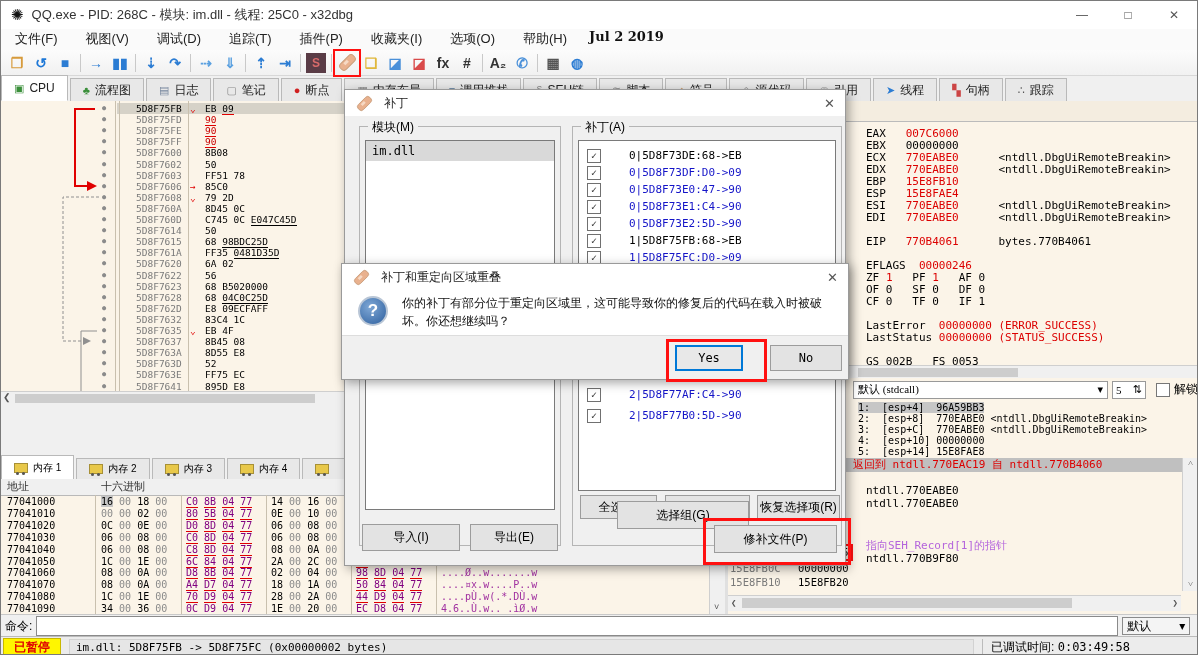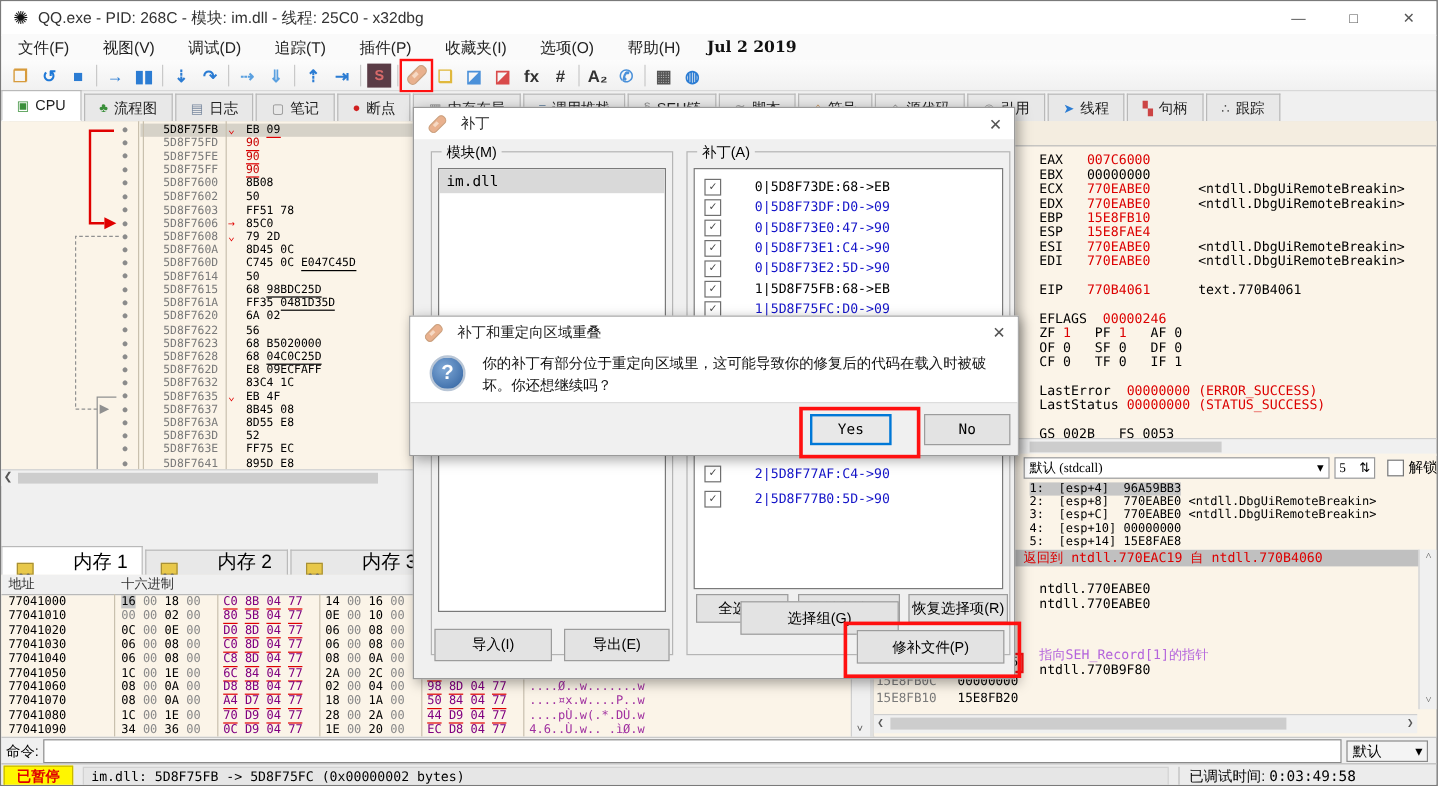--- a/index.html
+++ b/index.html
@@ -8,21 +8,21 @@
   .mono{font-family:"DejaVu Sans Mono",monospace;}
 
   
   .titlebar{position:absolute;left:0;top:0;width:100%;height:28px;background:#ffffff;border-bottom:1px solid #e4e4e4;display:flex;align-items:center;}
   .bug{font-size:15px;color:#111;margin:0 8px 0 10px;}
   .title-text{font-size:13px;color:#333;}
   .win-controls{position:absolute;right:0;top:0;height:28px;display:flex;}
   .wc{width:46px;height:28px;display:flex;align-items:center;justify-content:center;font-size:12px;color:#555;}
 
   
-  .menubar{position:absolute;left:0;top:28px;width:100%;height:21px;background:#fafafa;display:flex;align-items:center;}
+  .menubar{position:absolute;left:0;top:28px;width:100%;height:21px;background:#fafafa;display:flex;align-items:flex-start;}
   .menu-item{font-size:13px;color:#222;padding:0 14px;}
   .build-date{font-family:"DejaVu Serif",serif;font-weight:bold;font-size:13px;color:#111;padding-left:8px;}
 
   
   .toolbar{position:absolute;left:0;top:49px;width:100%;height:26px;background:linear-gradient(#fcfcfc,#f1f1f1);border-bottom:1px solid #d8d8d8;display:flex;align-items:center;padding-left:4px;box-sizing:border-box;}
   .tool{width:24px;height:24px;display:flex;align-items:center;justify-content:center;font-size:14px;font-weight:bold;}
   .tool-sep{width:1px;height:18px;background:#c9c9c9;margin:0 3px;}
   .tool.scylla{background:#5a3c46;color:#d86a6a;width:20px;height:20px;font-size:12px;margin:0 2px;}
   .tool.annotated{outline:2px solid #ff1010;outline-offset:0px;}
   .bandaid{display:inline-block;width:17px;height:7px;background:#e9b18e;border:1px solid #caa07e;border-radius:4px;transform:rotate(-45deg);position:relative;}
@@ -49,21 +49,21 @@
   .vline{position:absolute;top:100px;height:303px;width:1px;background:#c9c0ae;}
   .gutter-strip{position:absolute;left:0;top:100px;width:7px;height:290px;background:#ececec;border-right:1px solid #cfcfcf;}
   .dis-hscroll{position:absolute;left:0;top:390px;width:345px;height:13px;background:#f0f0f0;border-top:1px solid #cfcfcf;}
   .dis-hscroll .larr{position:absolute;left:2px;top:0;font-size:9px;color:#555;}
   .dis-hscroll .thumb{position:absolute;left:14px;top:2px;width:300px;height:9px;background:#cdcdcd;}
 
   .infobox{position:absolute;left:0;top:403px;width:345px;height:52px;background:#fbf4e8;border-top:1px solid #999;border-right:1px solid #999;font-size:11px;}
   .infobox div{padding-left:6px;line-height:13px;}
 
   .memtabs{position:absolute;left:0;top:455px;width:727px;height:23px;background:#f0f0f0;display:flex;align-items:flex-end;border-bottom:1px solid #b9b9b9;}
-  .memtab{height:20px;display:flex;align-items:flex-end;padding:0 12px;font-size:16px;border:1px solid #b9b9b9;border-bottom:none;background:#e8e8e8;margin-right:2px;white-space:nowrap;gap:28px;}
+  .memtab{height:20px;display:flex;align-items:center;padding:0 12px;font-size:10px;border:1px solid #b9b9b9;border-bottom:none;background:#e8e8e8;margin-right:2px;white-space:nowrap;}
   .memtab.active{background:#fff;height:23px;}
   .truck{display:inline-block;width:12px;height:8px;background:#e8c84a;border:1px solid #a79036;margin-right:5px;position:relative;}
   .truck::after{content:"";position:absolute;left:1px;bottom:-3px;width:3px;height:3px;border-radius:50%;background:#555;box-shadow:6px 0 0 #555;}
 
   .dump{position:absolute;left:0;top:478px;width:727px;height:135px;background:#fbf4e8;border-right:1px solid #999;overflow:hidden;}
   .dump-head{position:absolute;left:0;top:0;width:100%;height:16px;background:#f0f0f0;border-bottom:1px solid #b9b9b9;font-size:11px;color:#333;}
   .dump-head .h1{position:absolute;left:6px;}
   .dump-head .h2{position:absolute;left:100px;}
   .dump-row{position:absolute;left:0;width:100%;height:11.9px;font-size:10px;line-height:11.9px;white-space:pre;}
   .dump-row .da{position:absolute;left:6px;color:#000;}
@@ -363,21 +363,21 @@
     </div>
   <div class="reg-line mono" style="top: 27px;"><span class="seg-k">EAX   </span><span class="seg-r">007C6000</span></div>
       <div class="reg-line mono" style="top: 39px;"><span class="seg-k">EBX   </span><span class="seg-k">00000000</span></div>
       <div class="reg-line mono" style="top: 51px;"><span class="seg-k">ECX   </span><span class="seg-r">770EABE0</span><span class="seg-k">      &lt;ntdll.DbgUiRemoteBreakin&gt;</span></div>
       <div class="reg-line mono" style="top: 63px;"><span class="seg-k">EDX   </span><span class="seg-r">770EABE0</span><span class="seg-k">      &lt;ntdll.DbgUiRemoteBreakin&gt;</span></div>
       <div class="reg-line mono" style="top: 75px;"><span class="seg-k">EBP   </span><span class="seg-r">15E8FB10</span></div>
       <div class="reg-line mono" style="top: 87px;"><span class="seg-k">ESP   </span><span class="seg-r">15E8FAE4</span></div>
       <div class="reg-line mono" style="top: 99px;"><span class="seg-k">ESI   </span><span class="seg-r">770EABE0</span><span class="seg-k">      &lt;ntdll.DbgUiRemoteBreakin&gt;</span></div>
       <div class="reg-line mono" style="top: 111px;"><span class="seg-k">EDI   </span><span class="seg-r">770EABE0</span><span class="seg-k">      &lt;ntdll.DbgUiRemoteBreakin&gt;</span></div>
       <div class="reg-line mono" style="top: 123px;"></div>
-      <div class="reg-line mono" style="top: 135px;"><span class="seg-k">EIP   </span><span class="seg-r">770B4061</span><span class="seg-k">      text.770B4061</span></div>
+      <div class="reg-line mono" style="top: 135px;"><span class="seg-k">EIP   </span><span class="seg-r">770B4061</span><span class="seg-k">      bytes.770B4061</span></div>
       <div class="reg-line mono" style="top: 147px;"></div>
       <div class="reg-line mono" style="top: 159px;"><span class="seg-k">EFLAGS  </span><span class="seg-r">00000246</span></div>
       <div class="reg-line mono" style="top: 171px;"><span class="seg-k">ZF </span><span class="seg-r">1</span><span class="seg-k">   PF </span><span class="seg-r">1</span><span class="seg-k">   AF 0</span></div>
       <div class="reg-line mono" style="top: 183px;"><span class="seg-k">OF 0   SF 0   DF 0</span></div>
       <div class="reg-line mono" style="top: 195px;"><span class="seg-k">CF 0   TF 0   IF 1</span></div>
       <div class="reg-line mono" style="top: 207px;"></div>
       <div class="reg-line mono" style="top: 219px;"><span class="seg-k">LastError  </span><span class="seg-r">00000000 (ERROR_SUCCESS)</span></div>
       <div class="reg-line mono" style="top: 231px;"><span class="seg-k">LastStatus </span><span class="seg-r">00000000 (STATUS_SUCCESS)</span></div>
       <div class="reg-line mono" style="top: 243px;"></div>
       <div class="reg-line mono" style="top: 255px;"><span class="seg-k">GS 002B   FS 0053</span></div>

